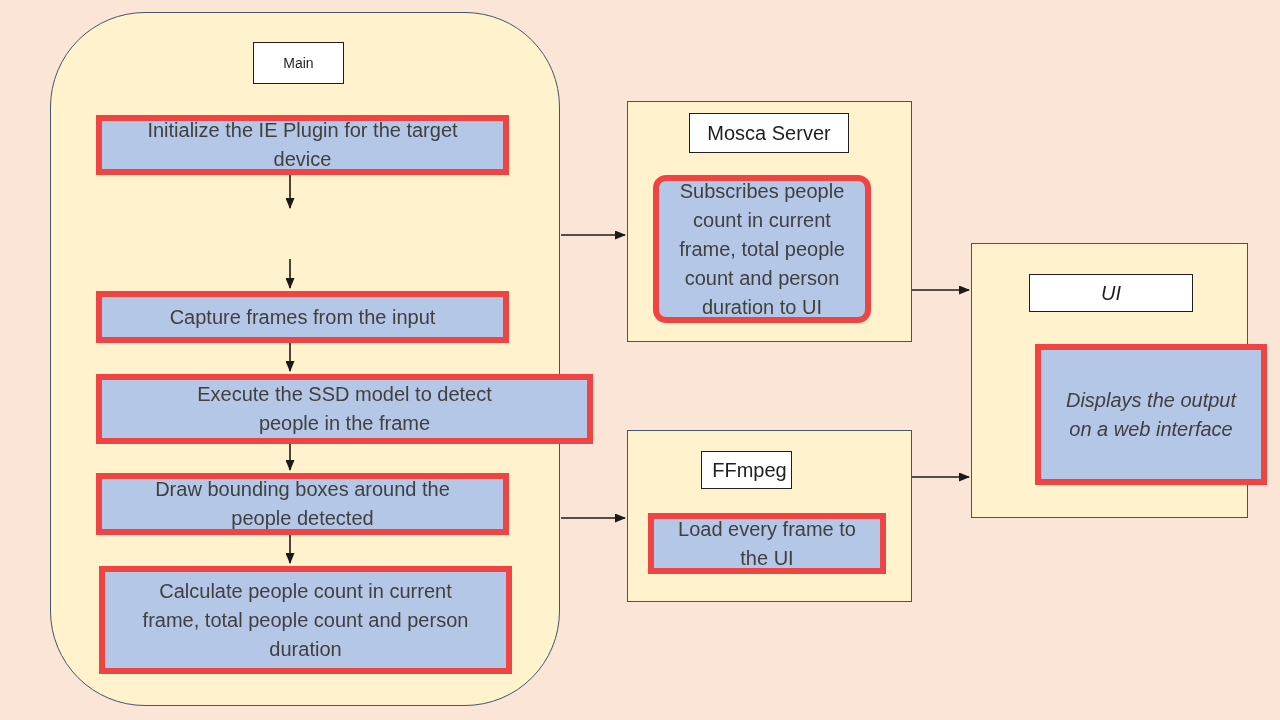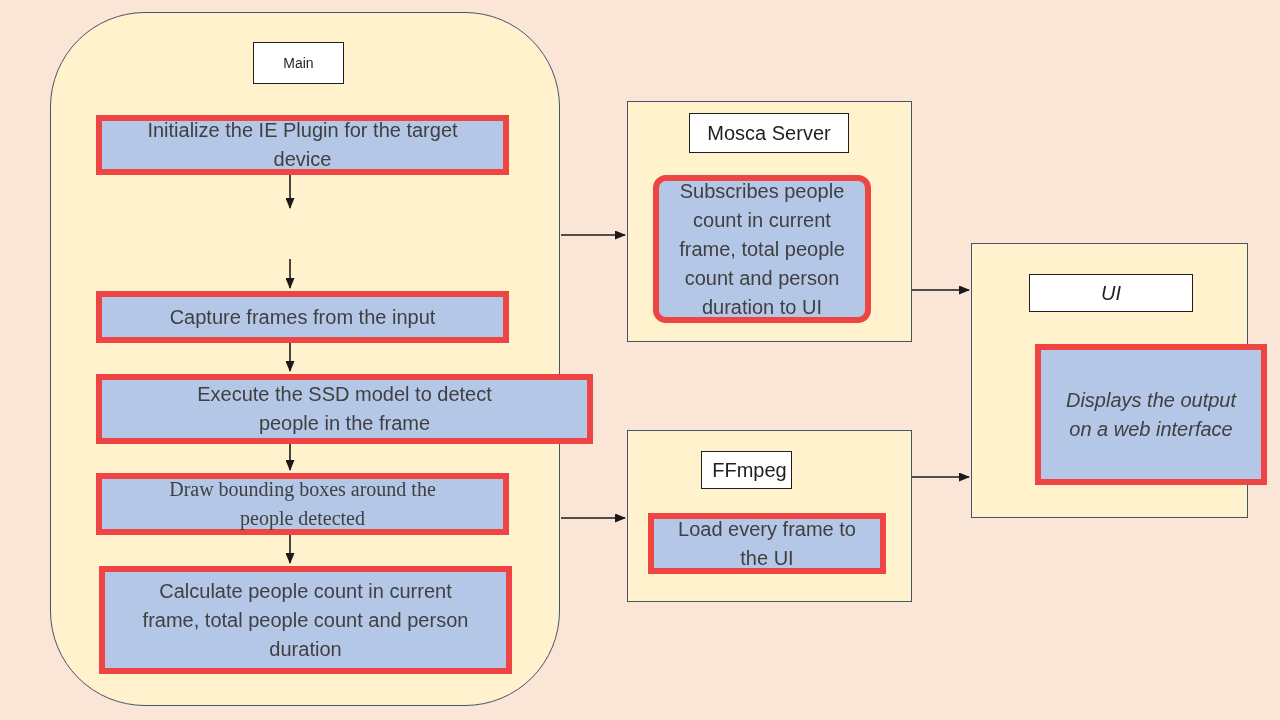--- a/index.html
+++ b/index.html
@@ -68,21 +68,21 @@
 
   <div class="group rounded" style="left:50px; top:12px; width:510px; height:694px;">
     <div class="title-box large" style="left:202px; top:29px; width:91px; height:42px;">
       <span>Main</span>
     </div>
     <div class="node" style="left:45px; top:102px; width:413px; height:60px;">Initialize the IE Plugin for the target
 device</div>
     <div class="node" style="left:45px; top:278px; width:413px; height:52px;">Capture frames from the input</div>
     <div class="node" style="left:45px; top:361px; width:497px; height:70px;">Execute the SSD model to detect
 people in the frame</div>
-    <div class="node" style="left:45px; top:460px; width:413px; height:62px;font-family:Liberation Serif, serif;">Draw bounding boxes around the
+    <div class="node" style="left:45px; top:460px; width:413px; height:62px;">Draw bounding boxes around the
 people detected</div>
     <div class="node" style="left:48px; top:553px; width:413px; height:108px;">Calculate people count in current
 frame, total people count and person
 duration</div>
   </div>
 
   <div class="group" style="left:627px; top:101px; width:285px; height:241px;">
     <div class="title-box" style="left:61px; top:11px; width:160px; height:40px;">
       <span>Mosca Server</span>
     </div>

